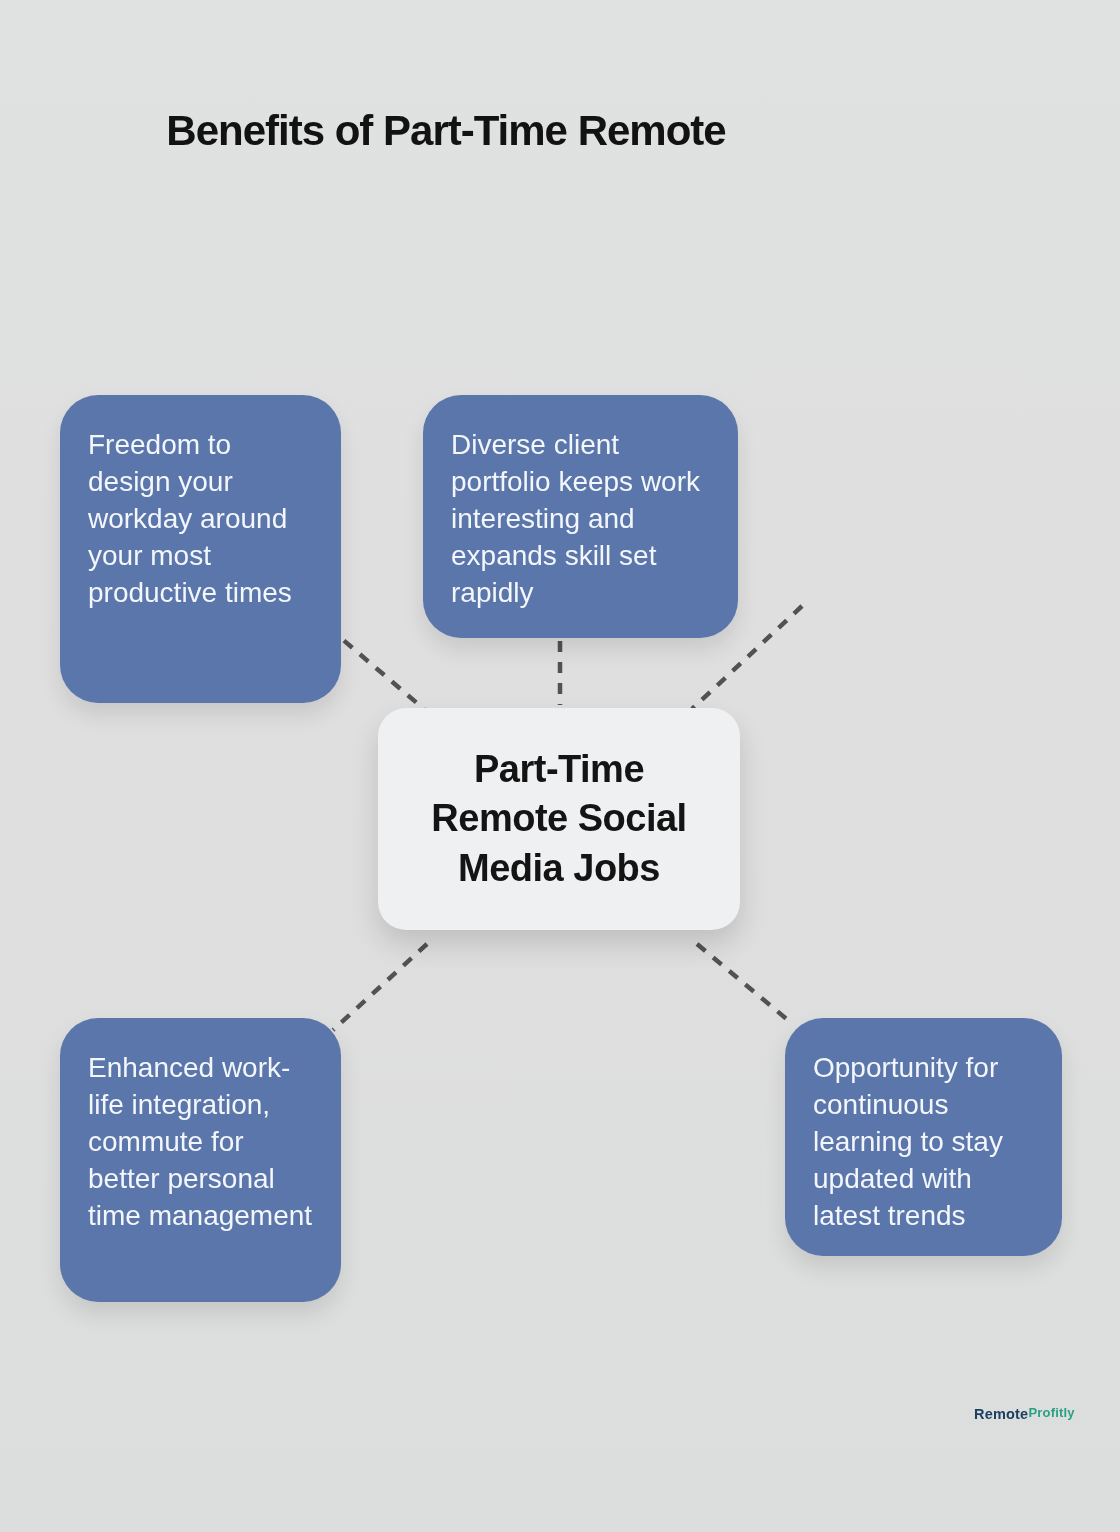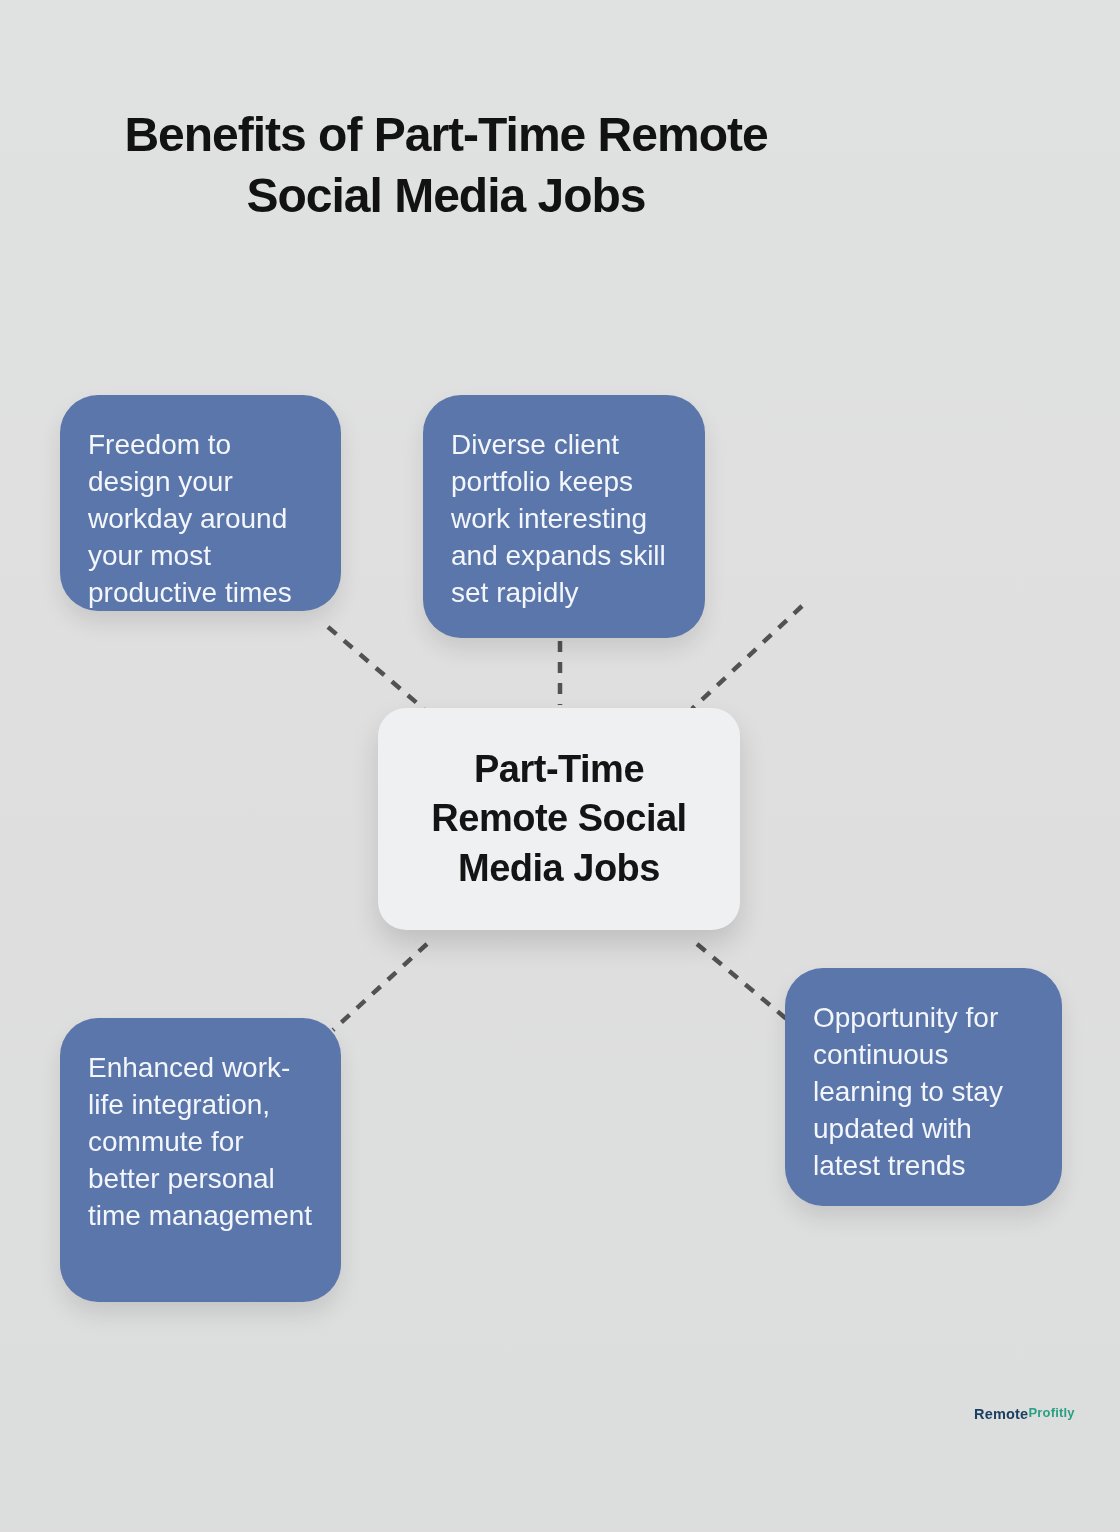--- a/index.html
+++ b/index.html
@@ -14,21 +14,21 @@
     position:absolute;inset:0;
     background:linear-gradient(180deg,#e0e2e1 0%,#dedfde 45%,#dcdedd 100%);
   }
   
   .title{
     position:absolute;
     top:104px;left:0;width:892px;
     text-align:center;
     color:#121212;
     font-weight:700;
-    font-size:48px;
+    font-size:42px;
     line-height:1.28;
     letter-spacing:-1px;
   }
   
   .connectors{
     position:absolute;inset:0;
   }
   .connectors line{
     stroke:#525252;
     stroke-width:4.5;
@@ -39,25 +39,25 @@
     position:absolute;
     background:#5b76ab;
     border-radius:38px;
     color:#f3f6fa;
     font-size:28px;
     line-height:1.32;
     padding:32px 26px 26px 28px;
     box-sizing:border-box;
     box-shadow:0 12px 22px rgba(0,0,0,0.10);
   }
-  .pos-tl{left:60px;top:395px;width:281px;height:216px;}
-  .pos-tm{left:423px;top:395px;width:282px;height:243px;}
+  .pos-tl{left:60px;top:395px;width:281px;height:308px;}
+  .pos-tm{left:423px;top:395px;width:315px;height:243px;}
   .pos-tr{left:783px;top:398px;width:279px;height:214px;}
   .pos-bl{left:60px;top:1018px;width:281px;height:284px;}
-  .pos-br{left:785px;top:968px;width:277px;height:238px;}
+  .pos-br{left:785px;top:1018px;width:277px;height:238px;}
   
   .center-box{
     position:absolute;
     left:378px;top:708px;width:362px;height:222px;
     background:#eff0f2;
     border-radius:28px;
     box-shadow:0 14px 28px rgba(0,0,0,0.14);
     display:flex;align-items:center;justify-content:center;
     text-align:center;
   }
@@ -86,21 +86,20 @@
     text-align:right;
   }
 </style>
 </head>
 <body>
 
 <div class="canvas">
 
   <div class="title">
     <div>Benefits of Part-Time Remote</div>
-    <div>Social Media Jobs</div>
   </div>
 
   <svg class="connectors" width="1120" height="1532" viewBox="0 0 1120 1532" aria-hidden="true">
     <line x1="328" y1="627" x2="424" y2="709"></line>
     <line x1="560" y1="641" x2="560" y2="705"></line>
     <line x1="802" y1="606" x2="692" y2="709"></line>
     <line x1="427" y1="944" x2="333" y2="1030"></line>
     <line x1="697" y1="944" x2="789" y2="1021"></line>
   </svg>
 

